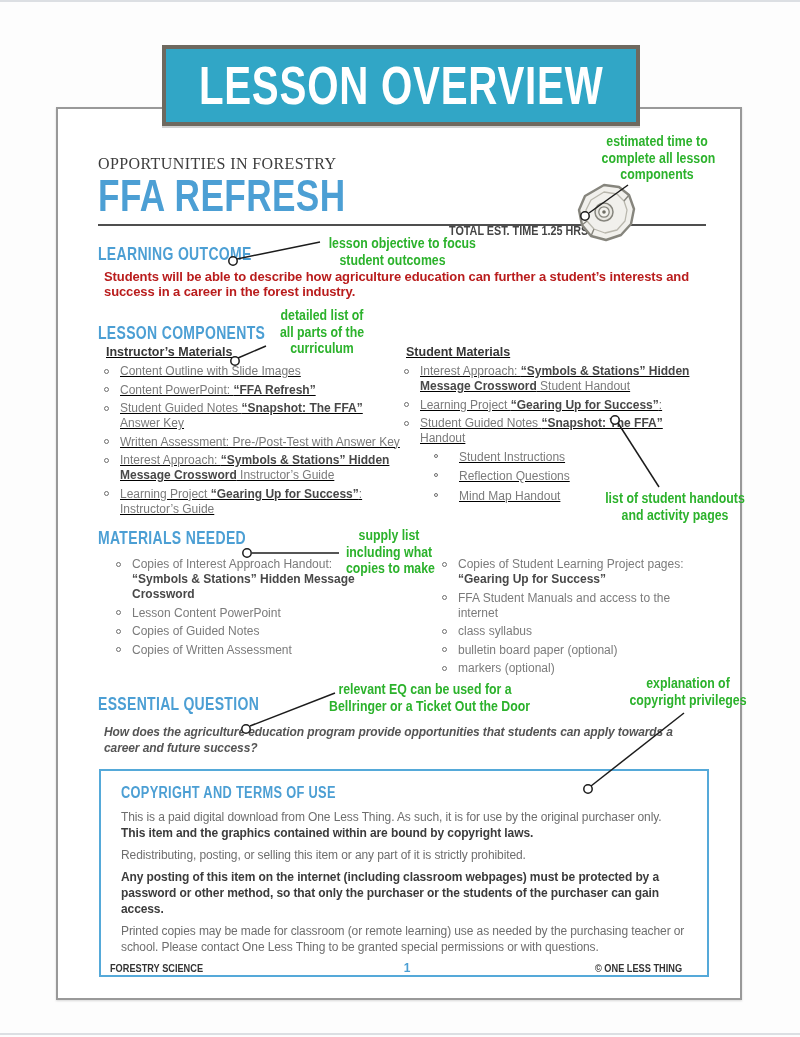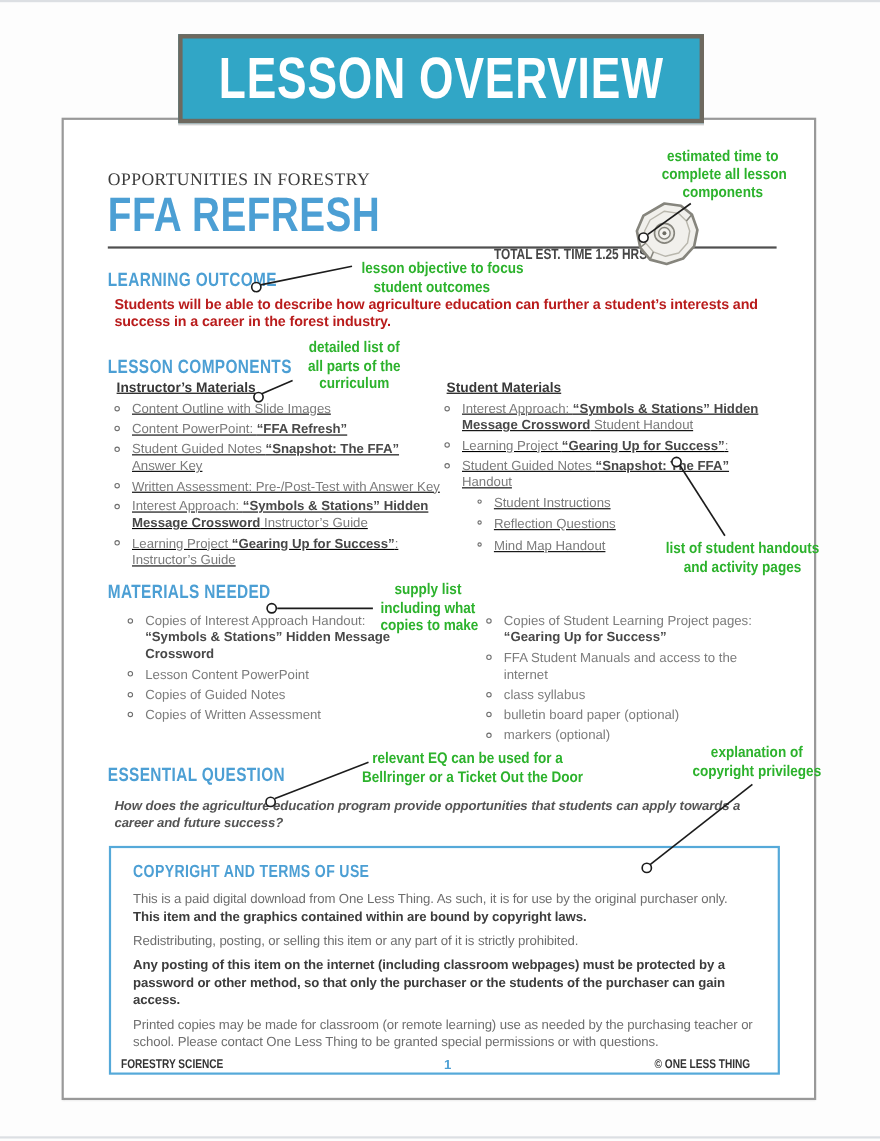--- a/index.html
+++ b/index.html
@@ -15,21 +15,21 @@
   body{
     position:relative;background:#fdfdfd;overflow:hidden;
     font-family:"Liberation Sans",sans-serif;
   }
   .screen-edge{position:absolute;left:0;width:800px;height:2px;background:#dcdfe3;}
   .screen-edge.top{top:0;}
   .screen-edge.bottom{top:1033px;}
 
   
   .banner{
-    position:absolute;left:162px;top:31px;width:478px;height:81px;
+    position:absolute;left:162px;top:45px;width:478px;height:81px;
     background:var(--banner-teal);border:4px solid var(--banner-border);
     display:flex;align-items:center;justify-content:center;z-index:6;
     box-shadow:0 2px 0 rgba(0,0,0,.18);
   }
   .banner-title{
     color:#fff;font-weight:800;font-size:53px;letter-spacing:1px;white-space:nowrap;
     display:inline-block;transform:scaleX(.76);transform-origin:50% 50%;
   }
 
   
@@ -61,21 +61,21 @@
   .lo-body{margin:5px 0 0 6px;font-weight:700;font-size:13px;line-height:15px;color:#b91c1c;letter-spacing:-.1px;}
   .lo-body .ln{display:block;white-space:nowrap;}
 
   .lc-heading{margin-top:24px;}
   .cols{display:flex;margin-top:2px;text-decoration:underline;}
   .col-left{flex:0 0 306px;padding-left:6px;}
   .col-right{flex:1 1 auto;}
   .col-head{font-weight:700;font-size:12.5px;color:#383838;line-height:14px;margin-left:2px;}
   .list{margin-top:5px;}
   .li-row{display:flex;gap:11px;margin-bottom:3.5px;}
-  .li-row.sub{padding-left:30px;gap:11px;margin-bottom:4.5px;}
+  .li-row.sub{padding-left:30px;gap:21px;margin-bottom:4.5px;}
   .bullet{
     flex:0 0 auto;width:5px;height:5px;border:1.7px solid #6e6e6e;border-radius:50%;
     margin-top:4.5px;background:#fff;
   }
   .li-row.sub .bullet{width:4px;height:4px;border-width:1.4px;margin-top:4px;}
   .li-text{font-size:12px;line-height:15px;color:#7b7b7b;}
   .li-text .b{font-weight:700;color:#484848;}
 
   .mn-heading{margin-top:8px;}
   .mn-cols{display:flex;margin-top:4px;}

